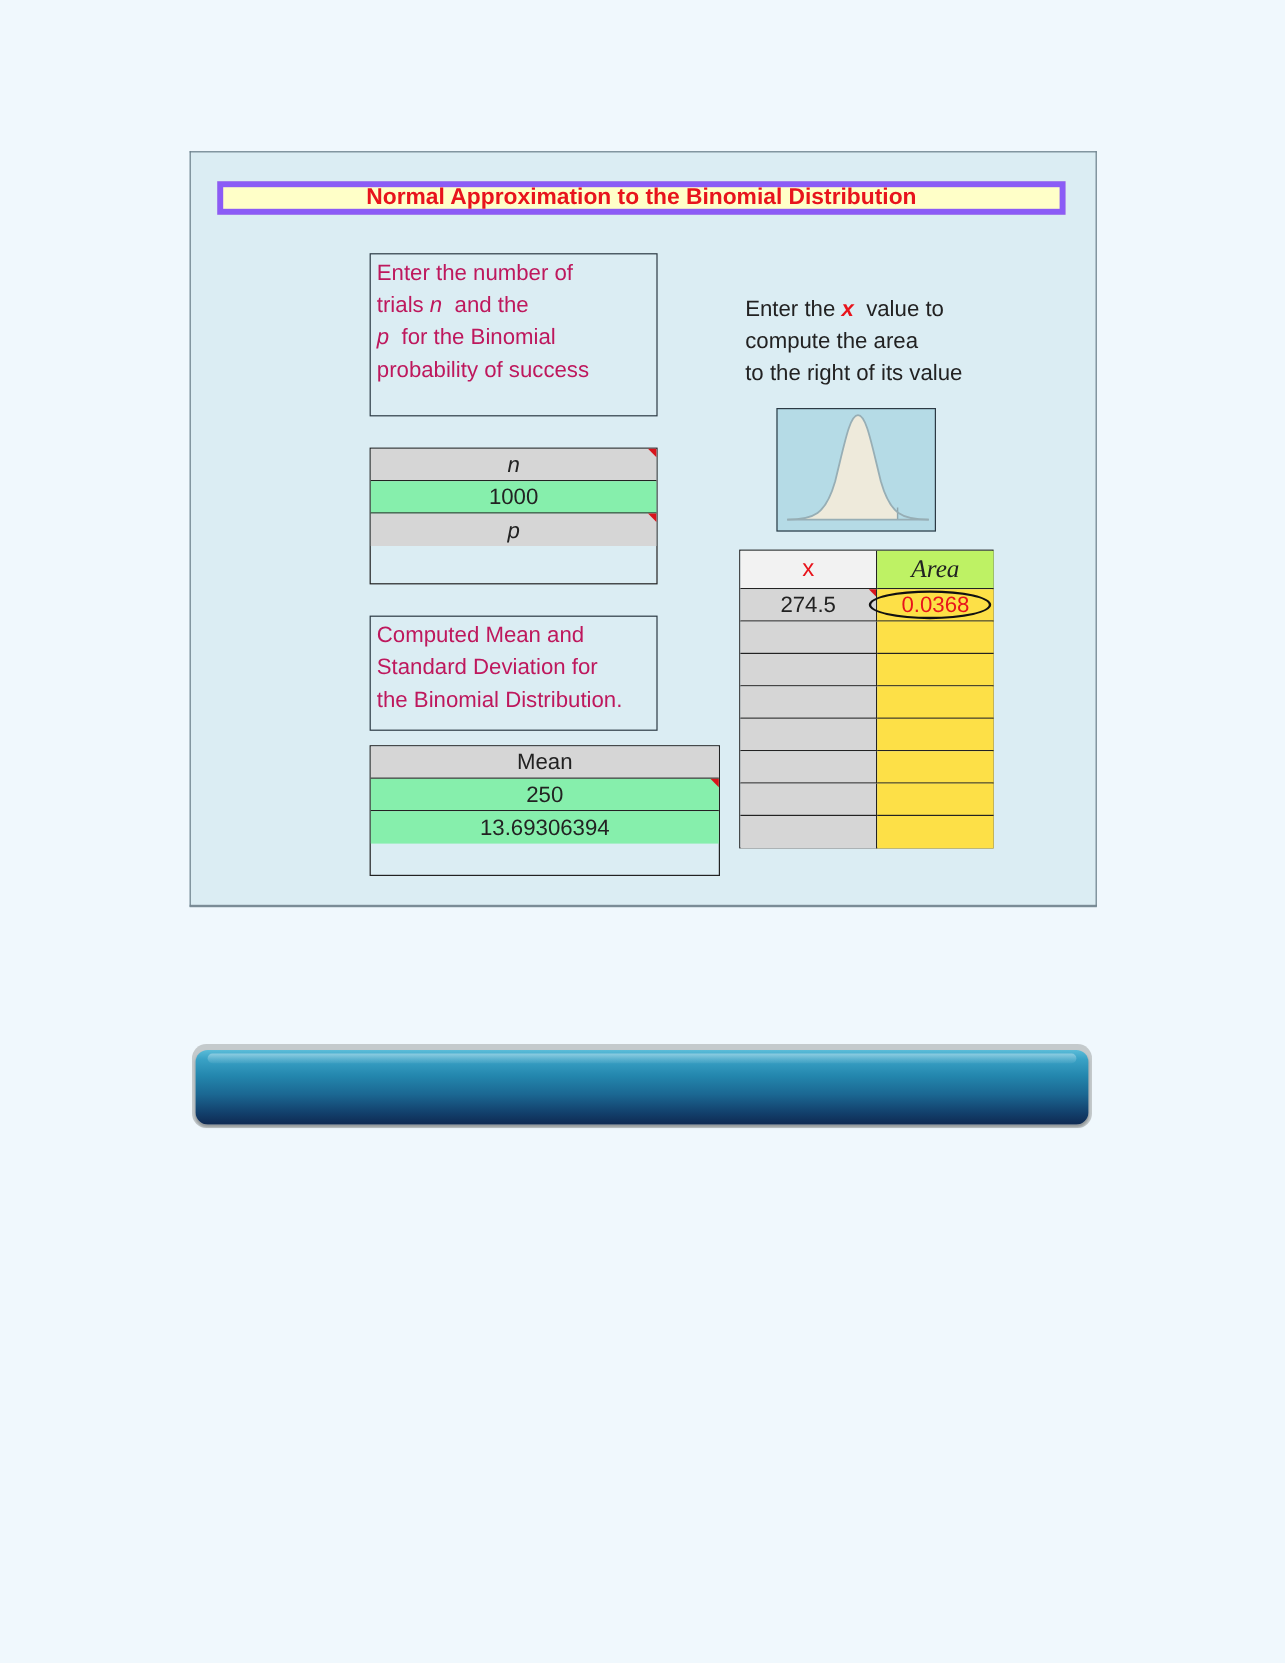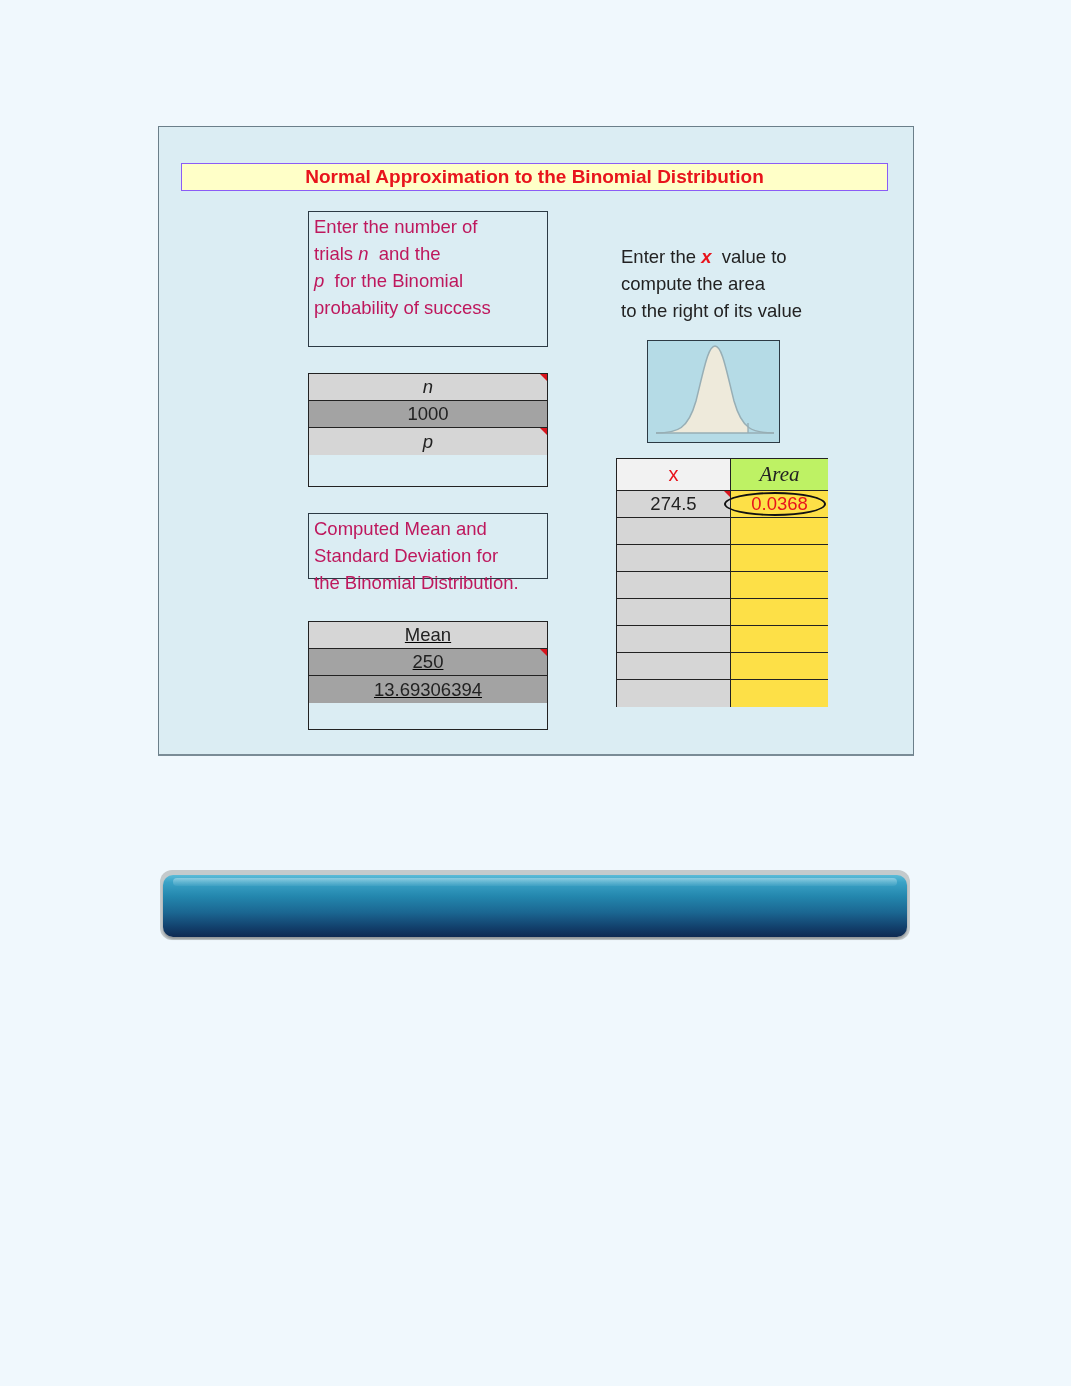--- a/index.html
+++ b/index.html
@@ -15,24 +15,24 @@
       width: 756px; height: 630px;
       background: #dbedf3;
       border: 1px solid #6b7f8a;
       border-bottom: 2px solid #7a8c96;
       box-sizing: border-box;
     }
     .title-bar {
       position: absolute; left: 181px; top: 151px;
       width: 707px; height: 28px;
       background: #ffffc8;
-      border: 1px solid #8b5cf6;
+      border: 5px solid #8b5cf6;
       box-sizing: border-box;
       display: flex; align-items: center; justify-content: center;
-      color: #e8141c; font-weight: bold; font-size: 19px; margin-top: 12px;
+      color: #e8141c; font-weight: bold; font-size: 19px;
     }
     .textbox {
       position: absolute;
       border: 1px solid #2c3a44;
       box-sizing: border-box;
       font-size: 18.5px; color: #be185d;
       padding: 1px 5px; line-height: 27px;
     }
     .textbox i { font-style: italic; }
     .plain-text {
@@ -42,21 +42,21 @@
     .plain-text .xvar { color: #e8141c; font-style: italic; font-weight: bold; }
     .cells { position: absolute; border: 1px solid #222; box-sizing: border-box; }
     .cell {
       height: 27px; box-sizing: border-box;
       border-bottom: 1px solid #222;
       display: flex; align-items: center; justify-content: center;
       font-size: 18.5px; color: #222; position: relative;
     }
     .cell:last-child { border-bottom: none; }
     .cell.hdr { background: #d6d6d6; }
-    .cell.val { background: #a3a3a3; }
+    .cell.val { background: #86efac; }
     .cell.ital { font-style: italic; }
     .comment-marker {
       position: absolute; right: 0; top: 0;
       width: 0; height: 0;
       border-top: 7px solid #d8141c;
       border-left: 7px solid transparent;
     }
     .curve-box {
       position: absolute; left: 647px; top: 340px;
       width: 133px; height: 103px;
@@ -139,27 +139,27 @@
   </div>
   <div class="cell val">
     <span>1000</span>
   </div>
   <div class="cell hdr ital">
     <span>p</span>
     <span class="comment-marker"></span>
   </div>
 </div>
 
-<div class="textbox" style="left:308px; top:513px; width:240px; height:66px;">
+<div class="textbox" style="left:308px; top:513px; width:240px; height:96px;">
   <div>Computed Mean and</div>
   <div>Standard Deviation for</div>
   <div style="white-space:nowrap">the Binomial Distribution.</div>
 </div>
 
-<div class="cells" style="left:308px; top:621px; width:240px; height:109px;text-decoration:underline;">
+<div class="cells" style="left:308px; top:621px; width:292px; height:109px;">
   <div class="cell hdr">
     <span>Mean</span>
   </div>
   <div class="cell val">
     <span>250</span>
     <span class="comment-marker"></span>
   </div>
   <div class="cell val">
     <span>13.69306394</span>
   </div>

